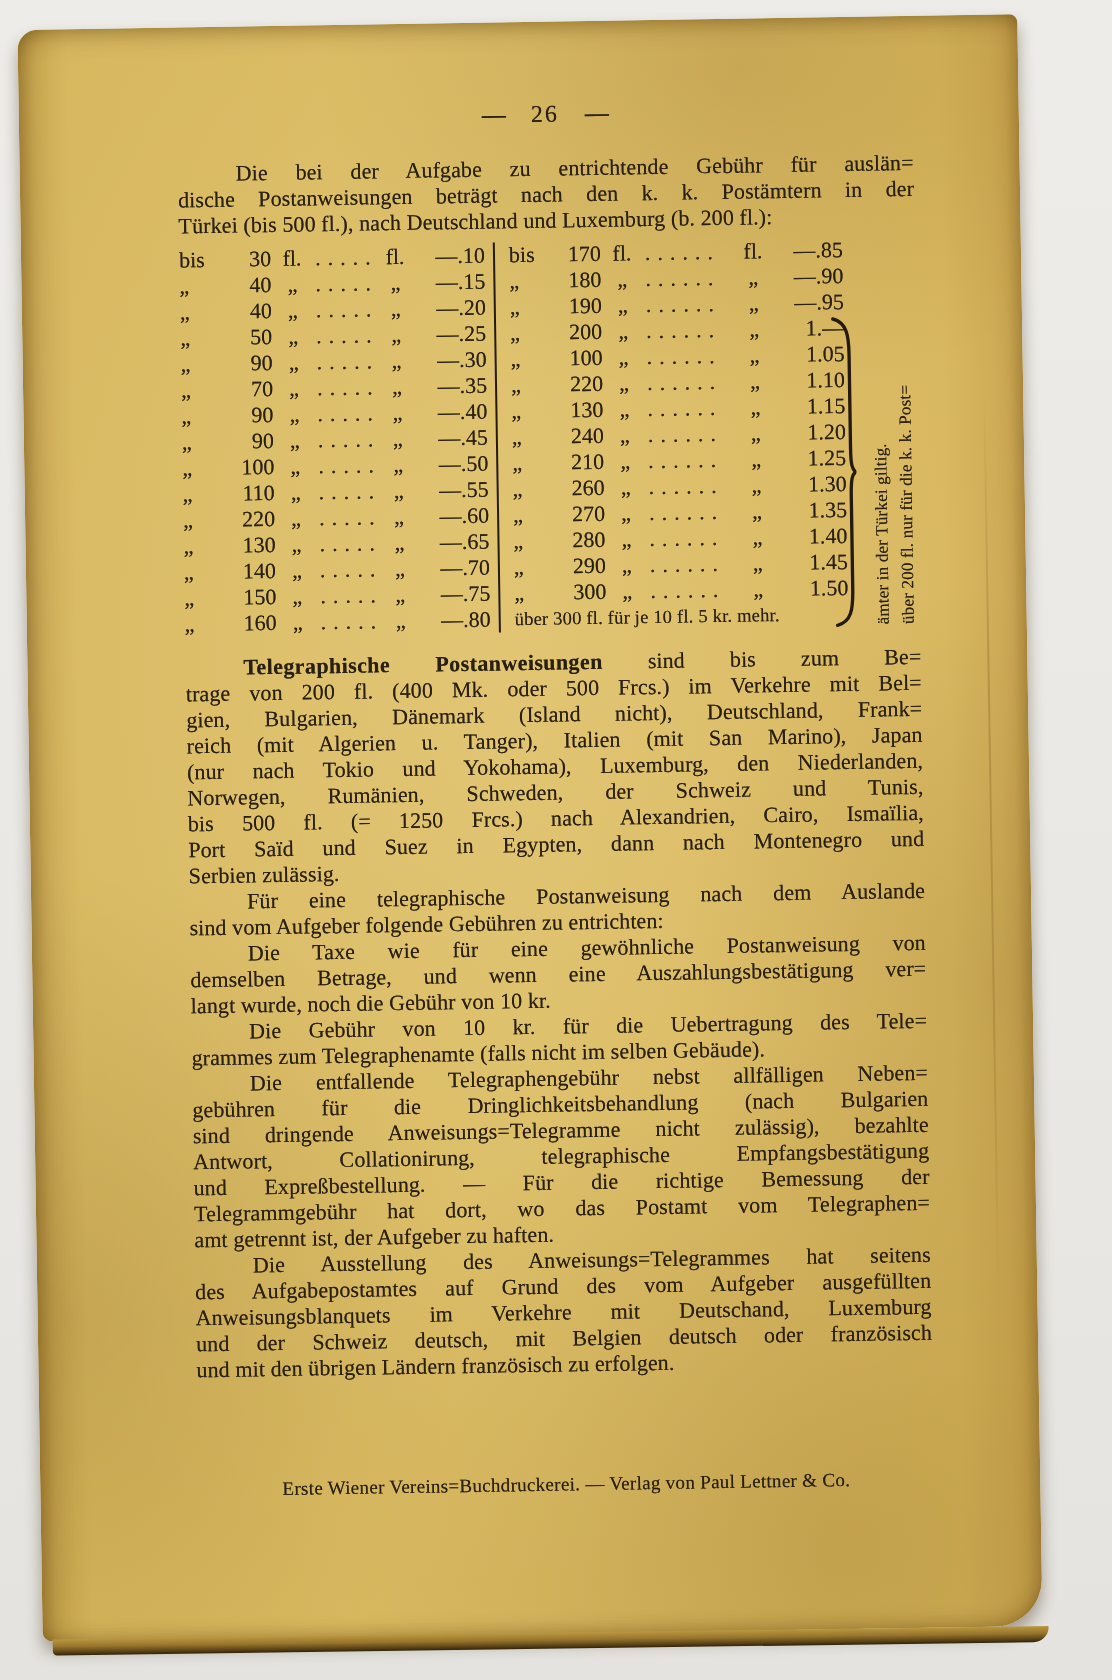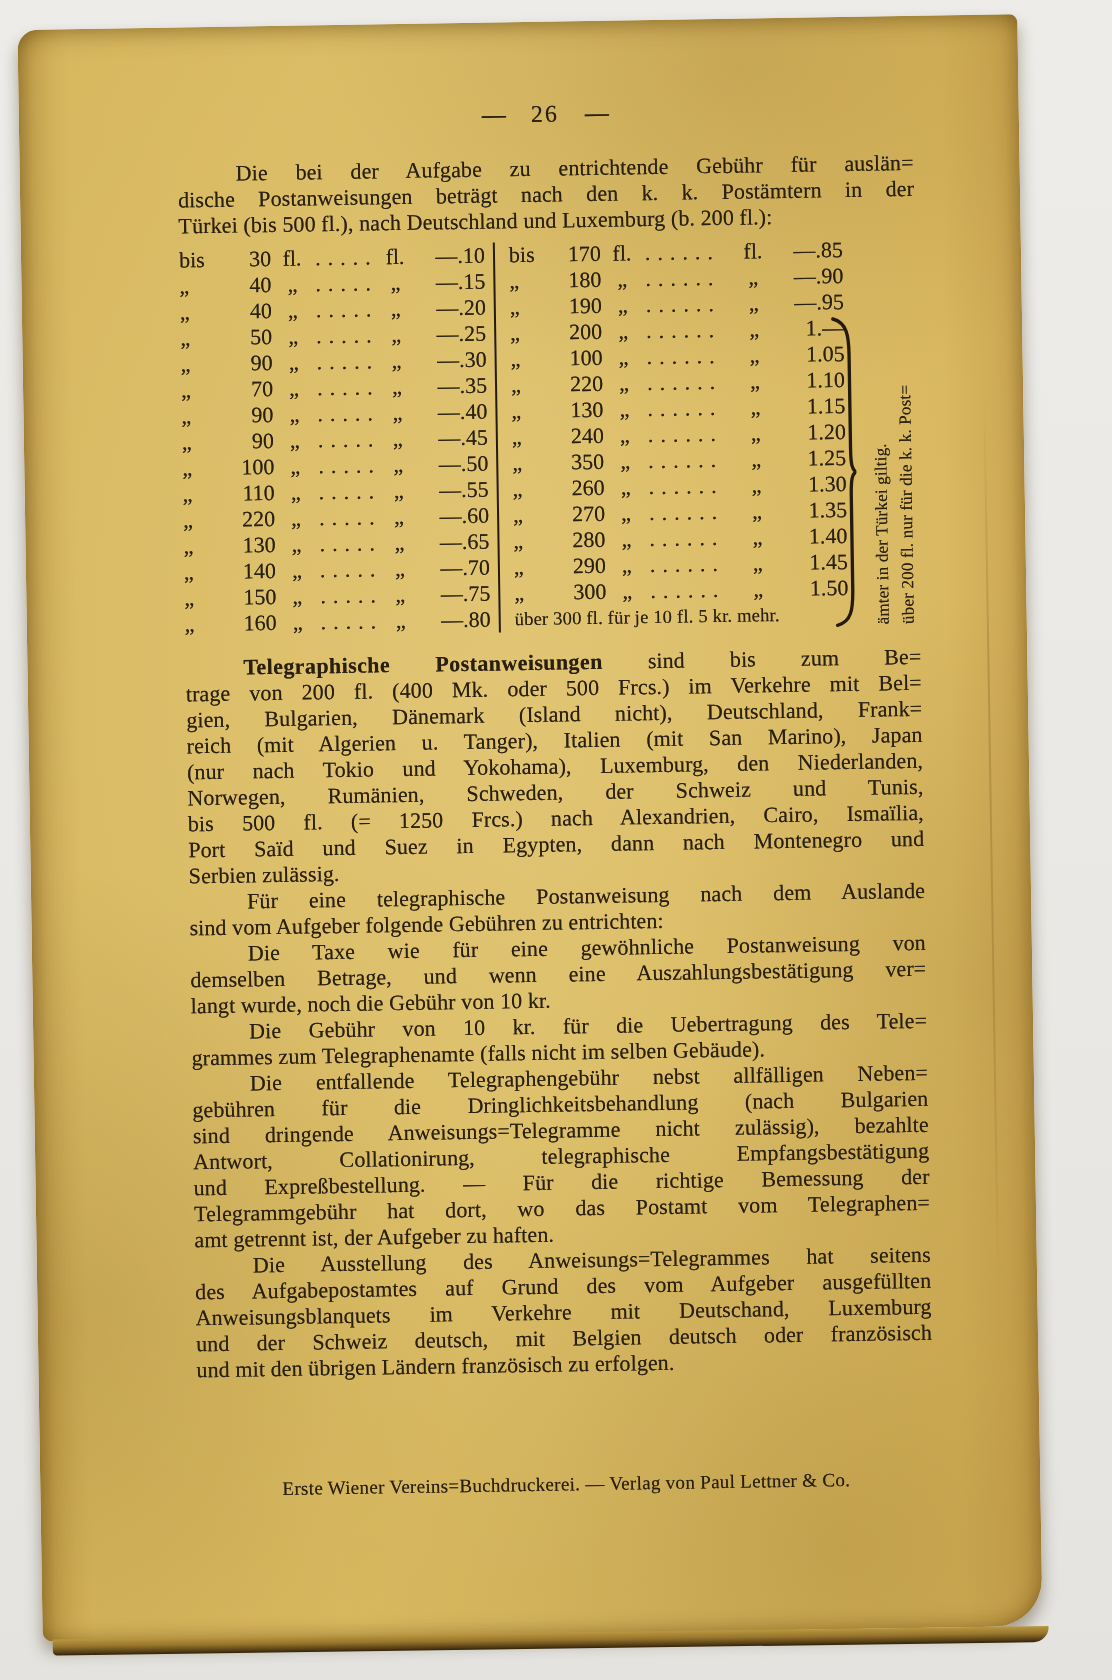--- a/index.html
+++ b/index.html
@@ -293,21 +293,21 @@
                 <span class="c-prefix">„</span>
                 <span class="c-amount">240</span>
                 <span class="c-unit">„</span>
                 <span class="c-dots dots">......</span>
                 <span class="c-unit2">„</span>
                 <span class="c-value">1.20</span>
               </div>
 
               <div class="fee-row">
                 <span class="c-prefix">„</span>
-                <span class="c-amount">350</span>
+                <span class="c-amount">210</span>
                 <span class="c-unit">„</span>
                 <span class="c-dots dots">......</span>
                 <span class="c-unit2">„</span>
                 <span class="c-value">1.25</span>
               </div>
 
               <div class="fee-row">
                 <span class="c-prefix">„</span>
                 <span class="c-amount">260</span>
                 <span class="c-unit">„</span>

